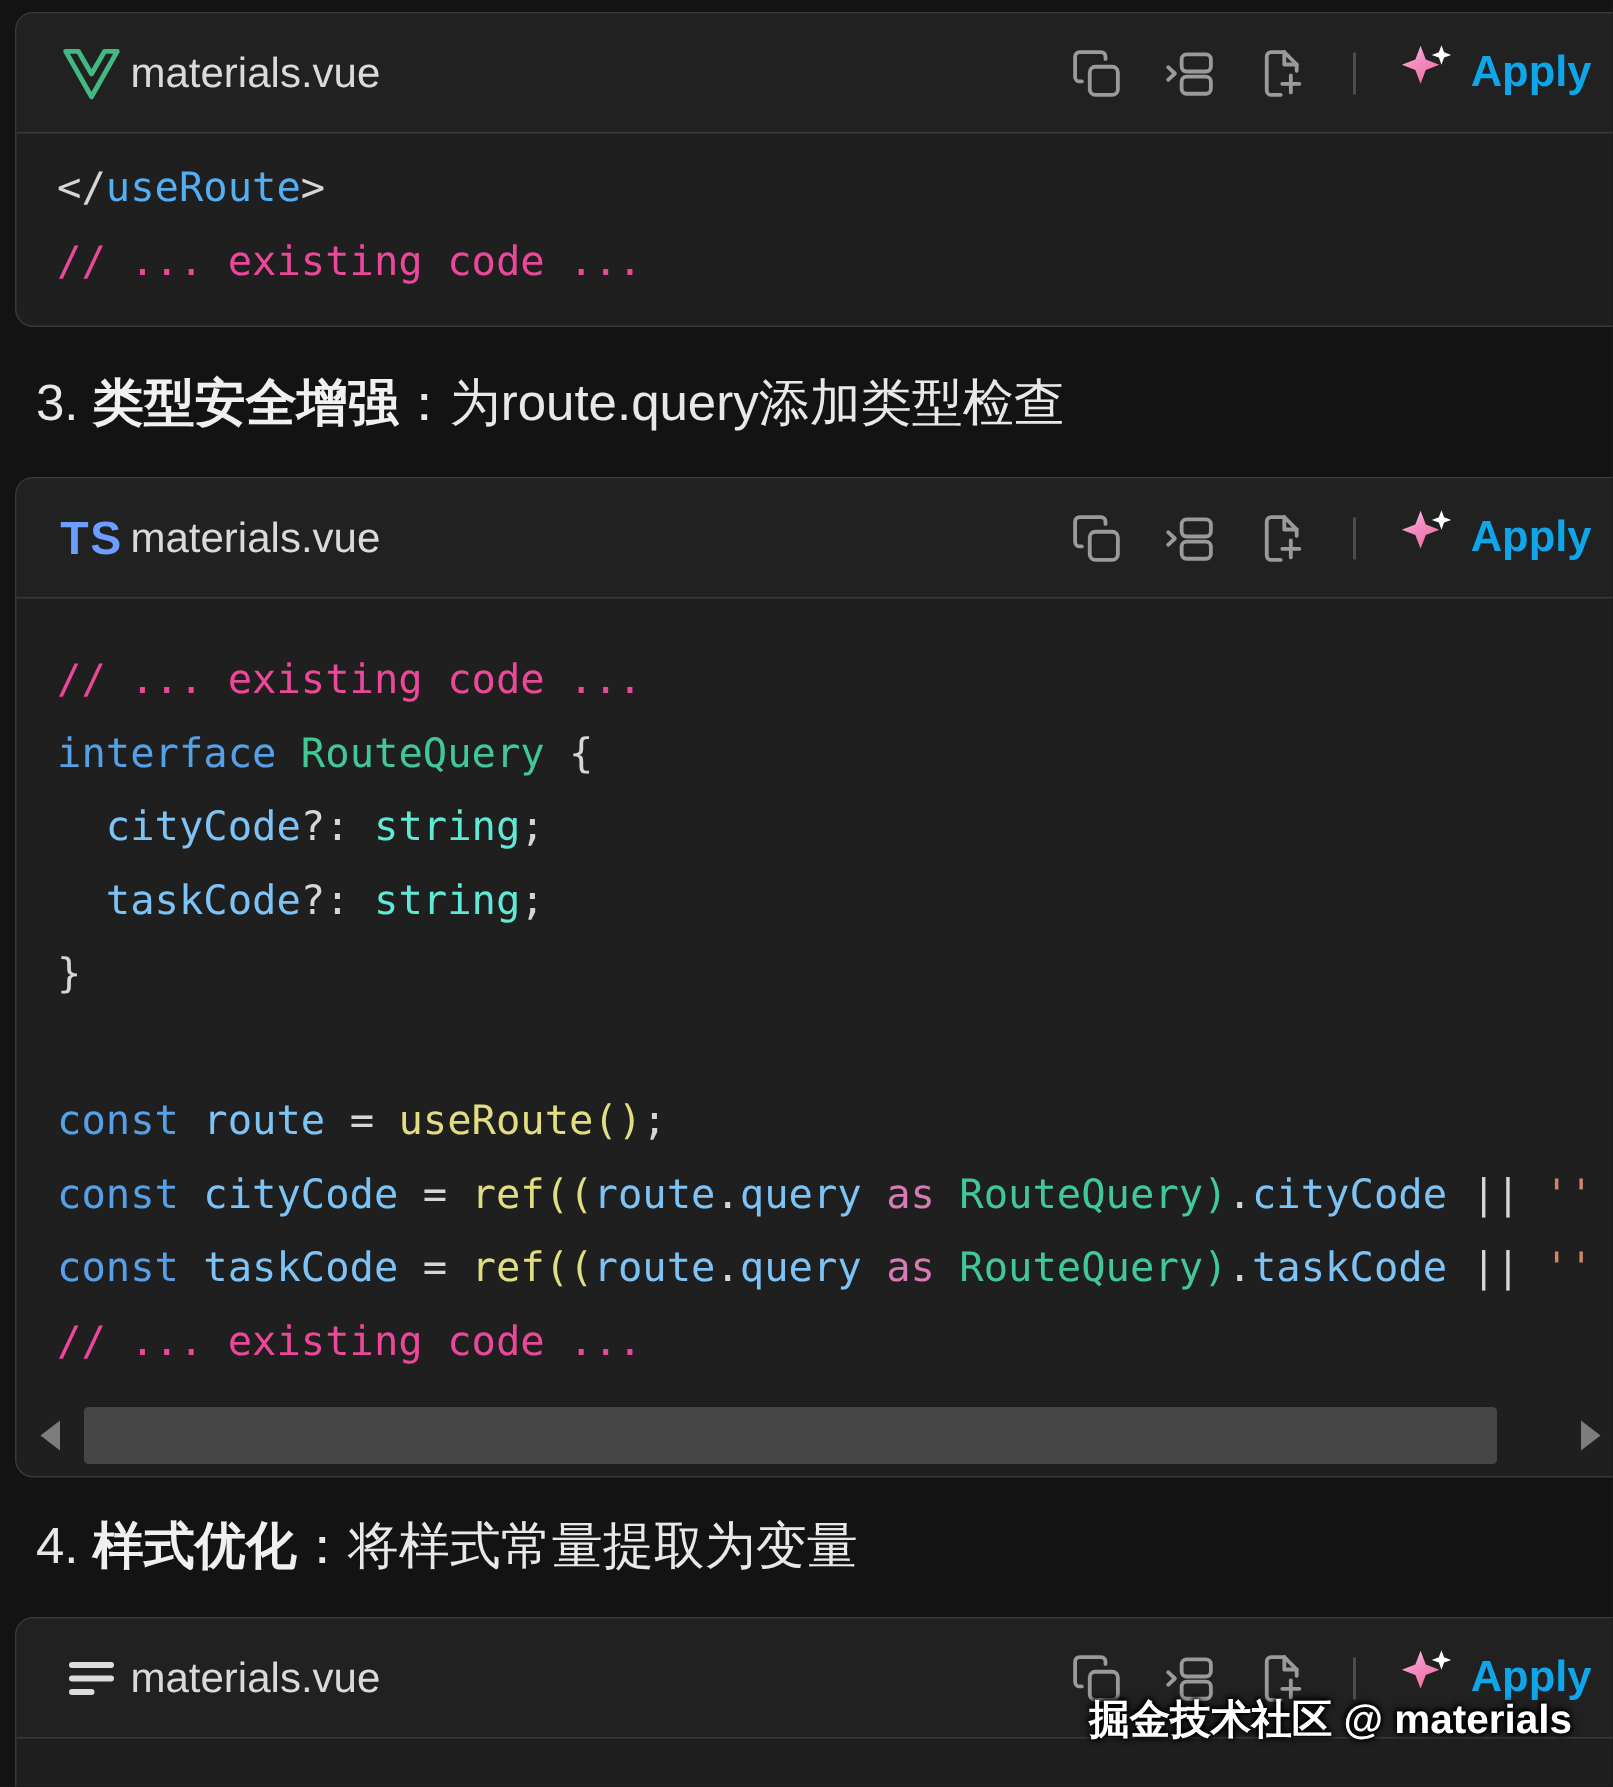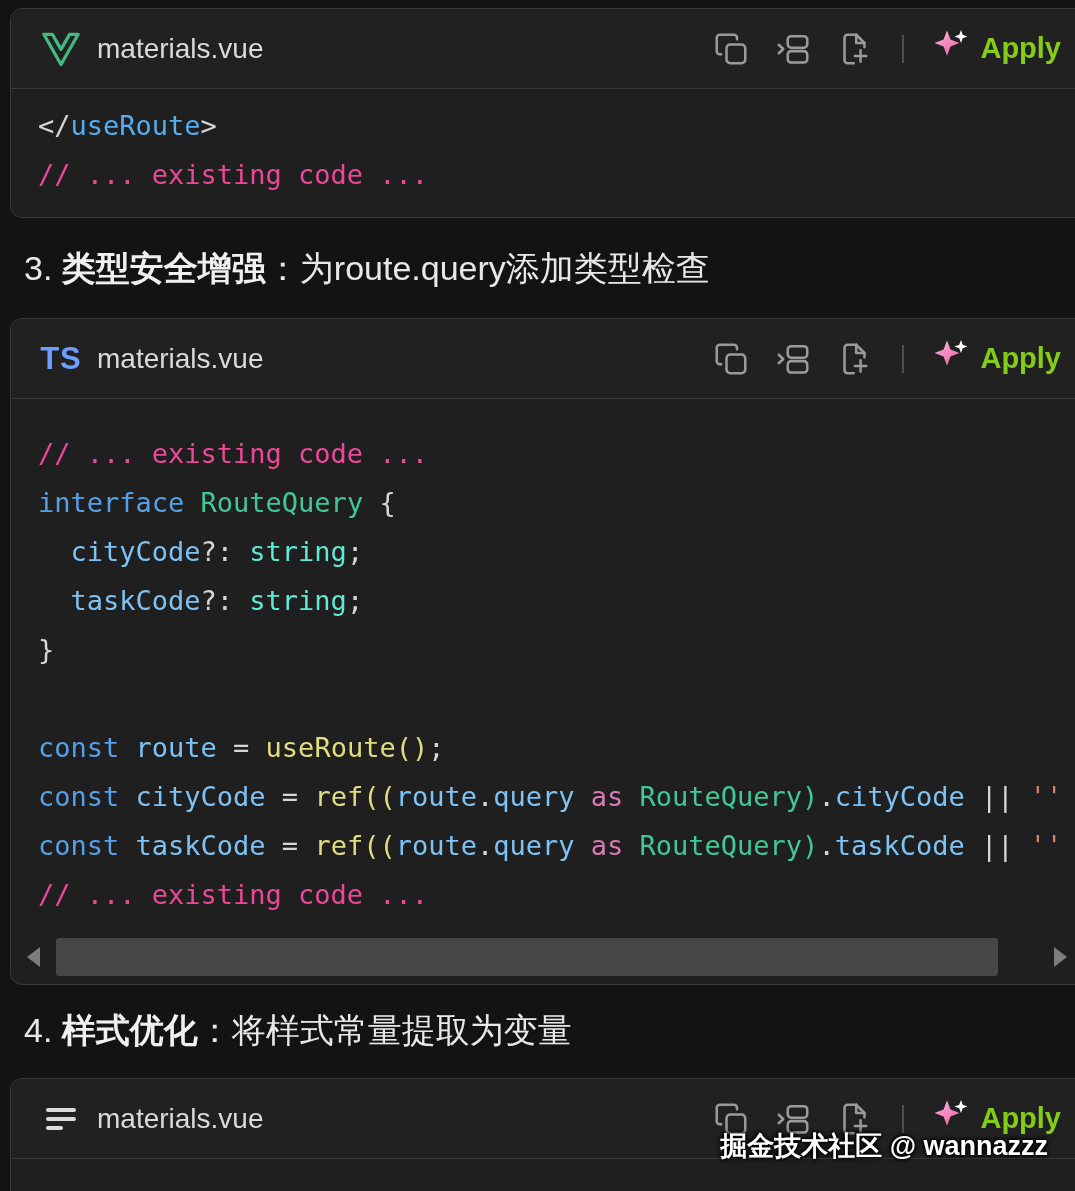--- a/index.html
+++ b/index.html
@@ -25,33 +25,33 @@
     height:80px;
     display:flex; align-items:center;
     padding:0 28px 0 28px;
     border-bottom:1px solid #3a3a3a;
     background:#212121;
   }
   .file-icon { display:flex; align-items:center; justify-content:center; width:44px; }
   .ts-badge {
     color:#6c9eff; font-weight:700; font-size:31px; letter-spacing:1px;
   }
-  .filename { color:#dadada; font-size:28px; margin-left:14px; }
+  .filename { color:#dadada; font-size:28px; margin-left:4px; }
   .actions { margin-left:auto; display:flex; align-items:center; gap:24px; }
   .icon-btn {
     background:none; border:none; padding:0; cursor:pointer;
     width:38px; height:38px; display:flex; align-items:center; justify-content:center;
     color:#9a9a9a;
   }
   .icon-btn svg { stroke:currentColor; fill:none; stroke-width:1.7; stroke-linecap:round; stroke-linejoin:round; }
   .vdiv { width:2px; height:28px; background:#4d4d4d; margin:0 4px; }
   .apply-btn {
     background:none; border:none; cursor:pointer;
     display:flex; align-items:center; gap:10px;
-    color:#84cc16; font-size:29px; font-weight:700;
+    color:#0ea5e9; font-size:29px; font-weight:700;
     font-family:"Liberation Sans", sans-serif;
   }
 
   .code {
     padding:12px 0 0 27px;
     font-family:"DejaVu Sans Mono","Liberation Mono",monospace;
     font-size:27px; line-height:49px;
     white-space:pre; color:#d6d6d6;
     overflow:hidden;
   }
@@ -248,13 +248,13 @@
             <path d="M18.3 2.6 L19.4 5.6 L22.4 6.7 L19.4 7.8 L18.3 10.8 L17.2 7.8 L14.2 6.7 L17.2 5.6 Z" fill="#ffffff"></path>
           </svg>
         </span>
         <span>Apply</span>
       </button>
     </div>
   </div>
   <div class="code"></div>
 </section>
 
-<div class="watermark">掘金技术社区 @ wannazzz</div>
+<div class="watermark">掘金技术社区 @ materials</div>
 
 </body></html>

